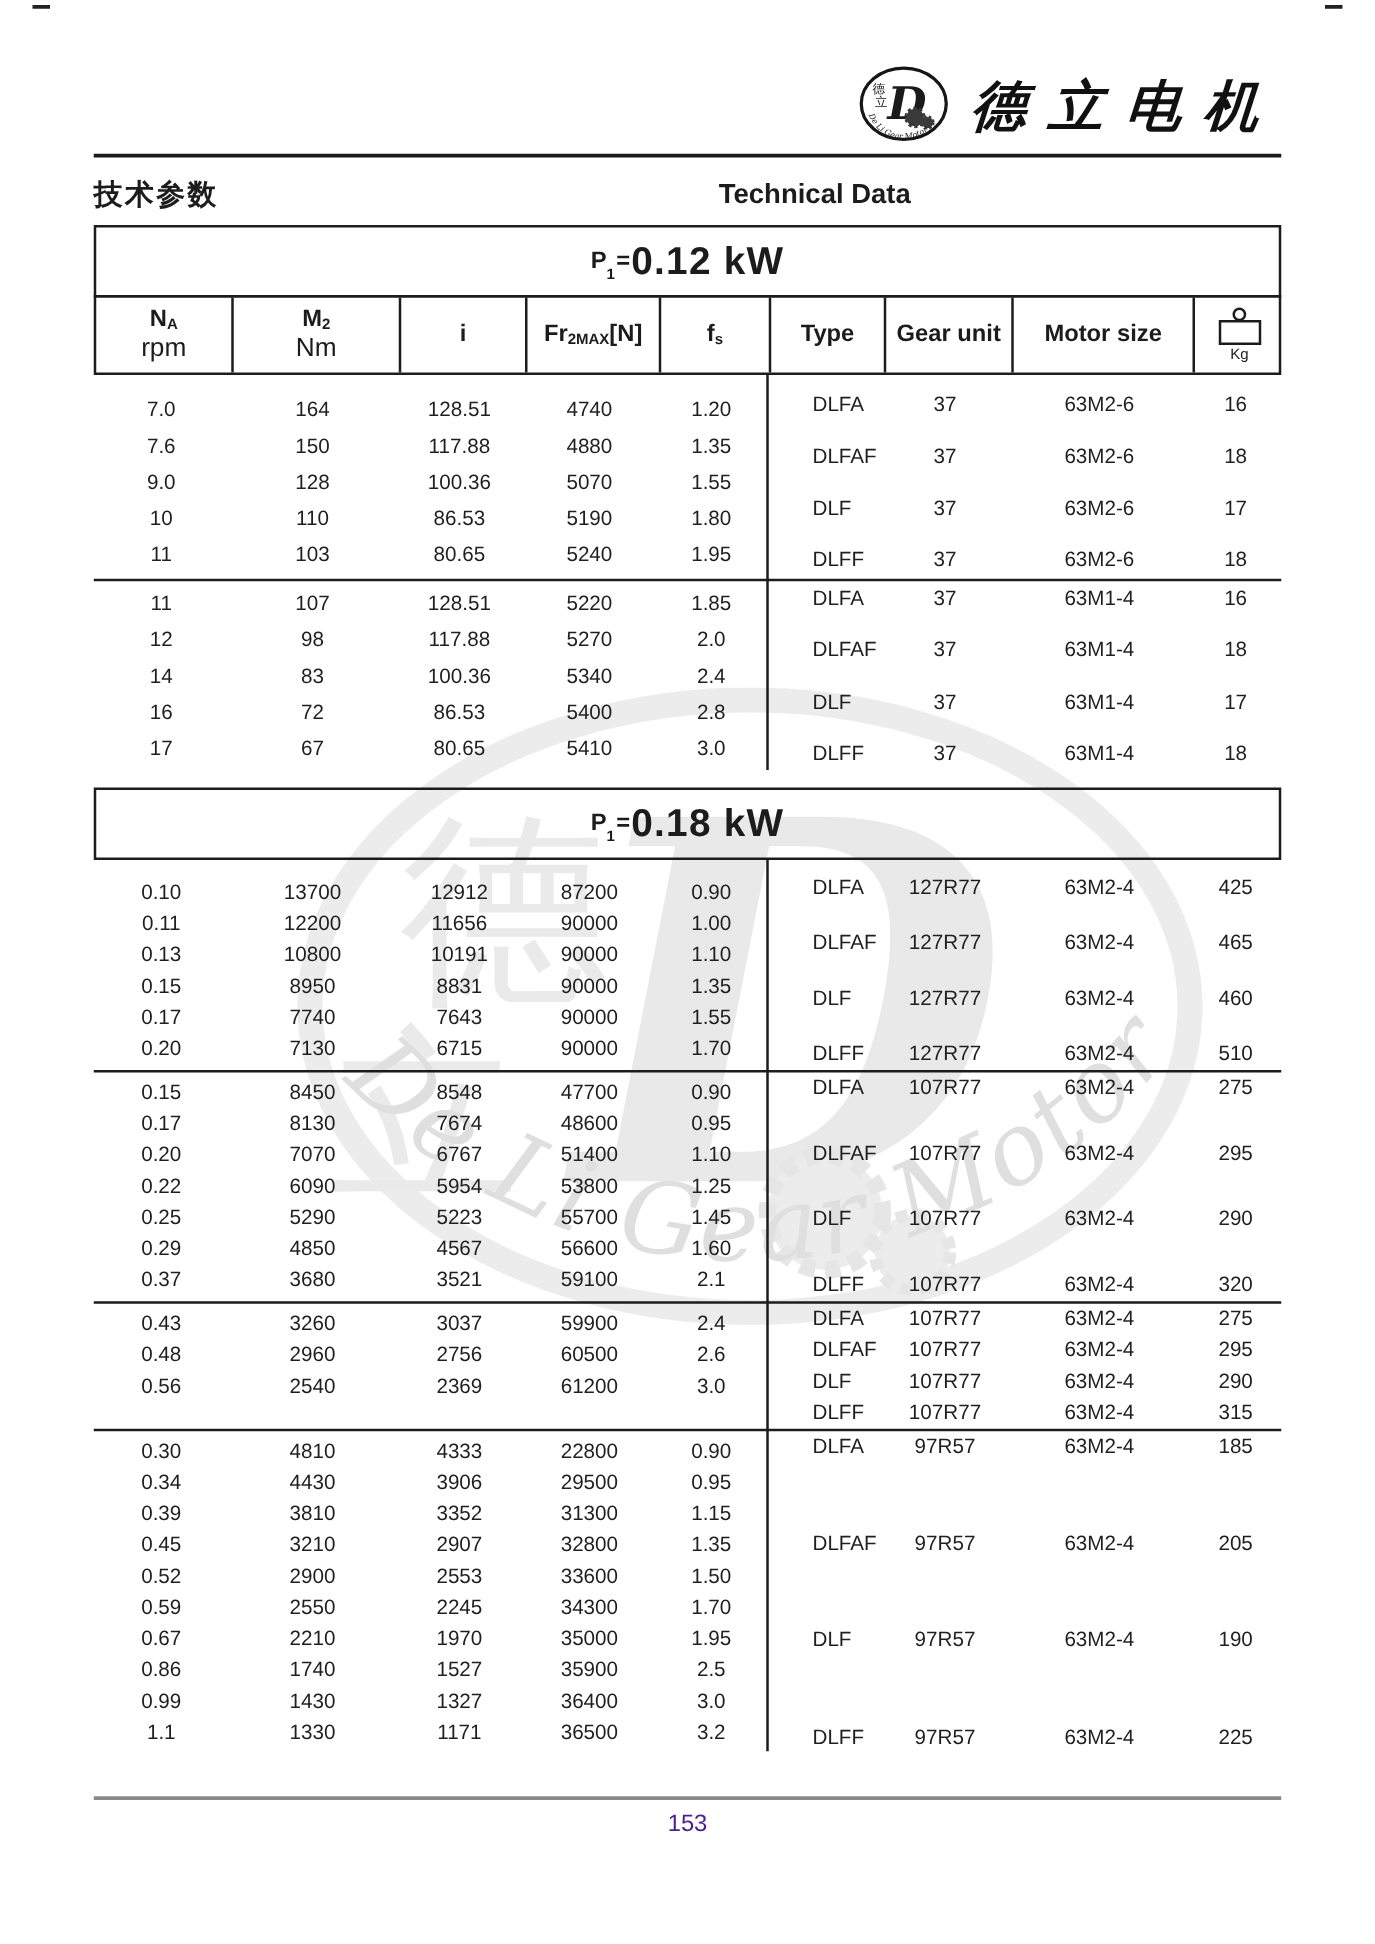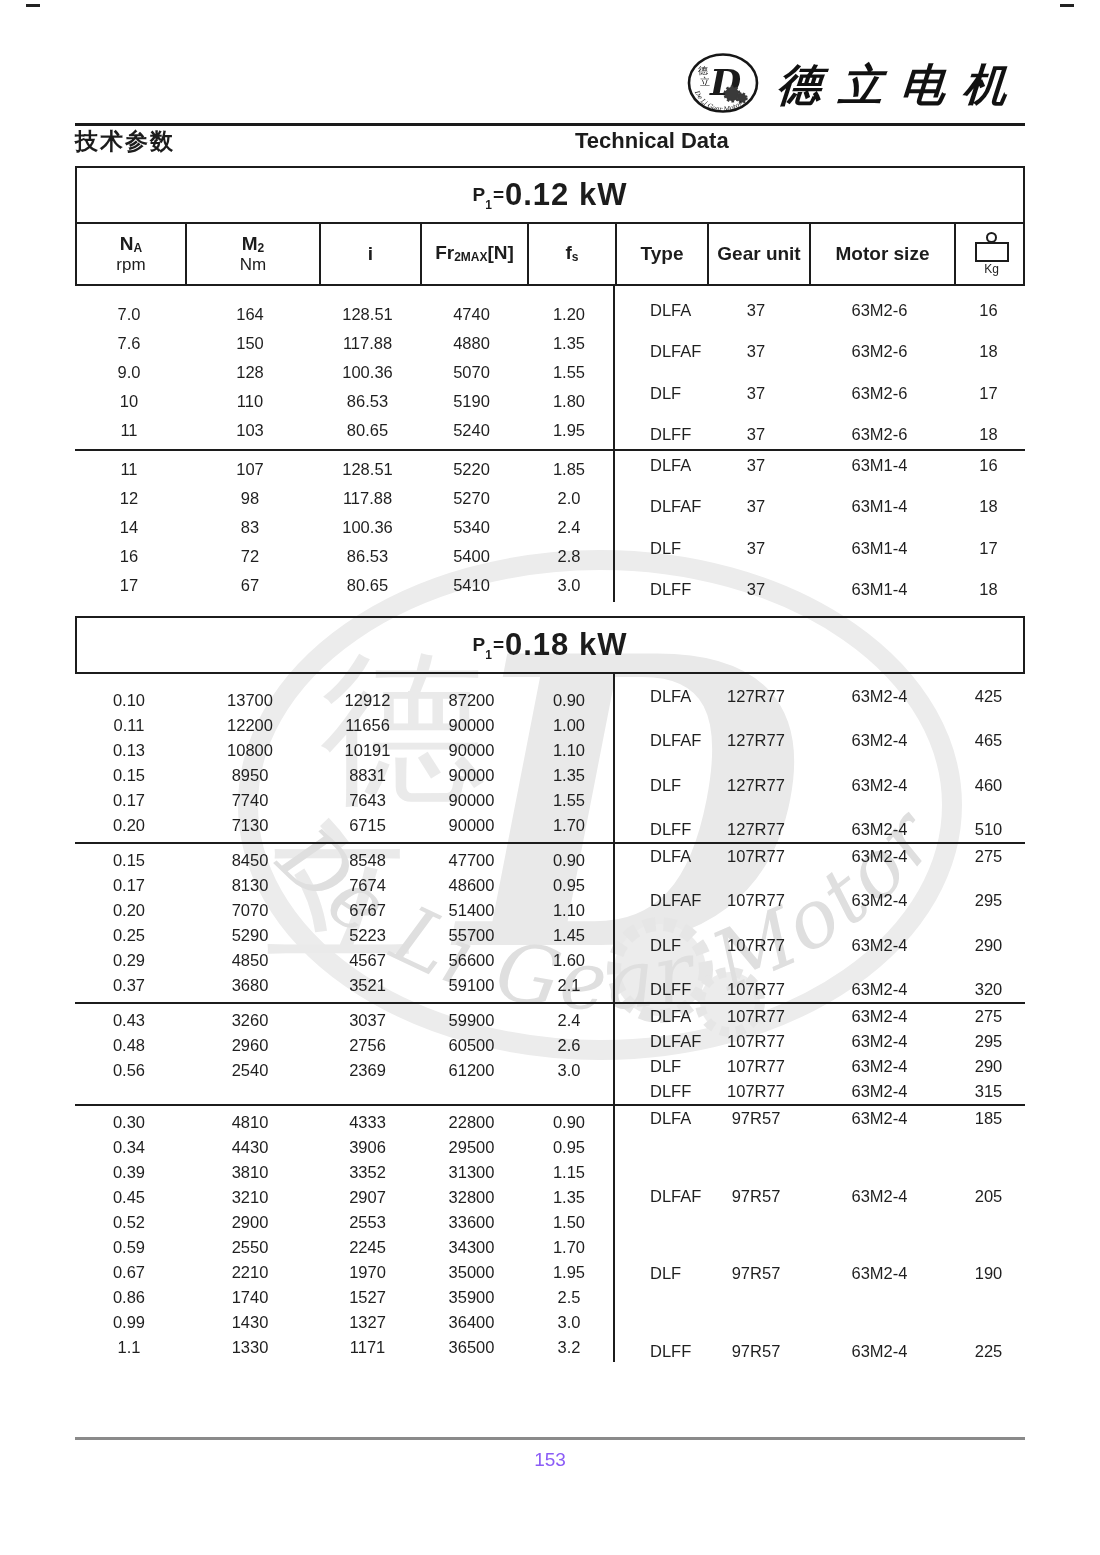--- a/index.html
+++ b/index.html
@@ -19,21 +19,21 @@
 
   
   .brand-row{display:flex;justify-content:flex-end;align-items:center;gap:16px;padding-top:48px;height:74px;}
   .brand-cn{
     font-family:"DejaVu Serif",serif;
     font-size:44px;font-weight:bold;font-style:italic;
     letter-spacing:18px;white-space:nowrap;color:#111;
     transform:skewX(-4deg);
   }
   .top-rule{height:3px;background:#1a1a1a;margin-top:1px;}
-  .subheader{position:relative;height:40px;}
+  .subheader{position:relative;margin-top:14px;height:40px;}
   .label-cn{font-size:23px;font-weight:bold;letter-spacing:2px;}
   .label-en{position:absolute;left:500px;top:2px;font-size:22px;font-weight:bold;}
 
   
   .title-box{
     height:54px;border:2px solid #1c1c1c;
     display:flex;align-items:center;justify-content:center;
     background:transparent;
   }
   .title-prefix{font-size:19px;font-weight:bold;}
@@ -47,21 +47,21 @@
     grid-template-columns:108px 134px 101px 107px 88px 92px 102px 145px 73px;
     border:2px solid #1c1c1c;margin-top:-2px;height:60px;
   }
   .th{
     border-left:2px solid #1c1c1c;
     display:flex;flex-direction:column;align-items:center;justify-content:center;
     font-weight:bold;font-size:19px;line-height:1.1;
   }
   .th:first-child{border-left:none;}
   .th sub{font-size:12px;font-weight:bold;vertical-align:-2px;}
-  .th-unit{font-weight:normal;font-size:17px;margin-top:1px;text-align:center;}
+  .th-unit{font-weight:normal;font-size:21px;margin-top:1px;text-align:center;}
   .kg-knob{width:7px;height:7px;border:2px solid #1c1c1c;border-radius:50%;background:#fff;}
   .kg-body{width:30px;height:16px;border:2px solid #1c1c1c;margin-top:-1px;background:transparent;}
   .kg-label{font-weight:normal;font-size:12px;margin-top:1px;}
 
   
   .data-block{position:relative;padding-top:10px;}
   .data-block::after{
     content:"";position:absolute;left:538px;top:0;bottom:2px;width:1.5px;background:#1c1c1c;
   }
   .group{display:flex;}
@@ -72,21 +72,21 @@
   .sec1 .drow,.sec1 .vrow{height:29px;}
   .sec2 .drow,.sec2 .vrow{height:25px;}
   .dcell{display:flex;align-items:center;justify-content:center;font-size:16.5px;color:#1f1f1f;}
   .cell-type{justify-content:flex-start;padding-left:37px;}
   .group-sep{border-top:2px solid #1c1c1c;}
   .gap-before-title{height:12px;}
 
   
   .footer{position:absolute;left:75px;top:1437px;width:950px;z-index:2;}
   .footer-rule{height:3px;background:#8a8a8a;}
-  .page-num{text-align:center;font-size:19px;margin-top:9px;color:#8b5cf6;}
+  .page-num{text-align:center;font-size:19px;margin-top:9px;color:#4c1d95;}
 
   
   .watermark{position:absolute;left:205px;top:550px;width:790px;height:570px;z-index:1;pointer-events:none;}
 </style>
 </head>
 <body>
 
 <div class="page">
 
   <div class="crop-mark left"></div>
@@ -405,20 +405,27 @@
               <div class="dcell cell-fs">0.95</div>
             </div>
             <div class="drow">
               <div class="dcell cell-na">0.20</div>
               <div class="dcell cell-m2">7070</div>
               <div class="dcell cell-i">6767</div>
               <div class="dcell cell-fr2max">51400</div>
               <div class="dcell cell-fs">1.10</div>
             </div>
             <div class="drow">
+              <div class="dcell cell-na">0.22</div>
+              <div class="dcell cell-m2">6090</div>
+              <div class="dcell cell-i">5954</div>
+              <div class="dcell cell-fr2max">53800</div>
+              <div class="dcell cell-fs">1.25</div>
+            </div>
+            <div class="drow">
               <div class="dcell cell-na">0.25</div>
               <div class="dcell cell-m2">5290</div>
               <div class="dcell cell-i">5223</div>
               <div class="dcell cell-fr2max">55700</div>
               <div class="dcell cell-fs">1.45</div>
             </div>
             <div class="drow">
               <div class="dcell cell-na">0.29</div>
               <div class="dcell cell-m2">4850</div>
               <div class="dcell cell-i">4567</div>

